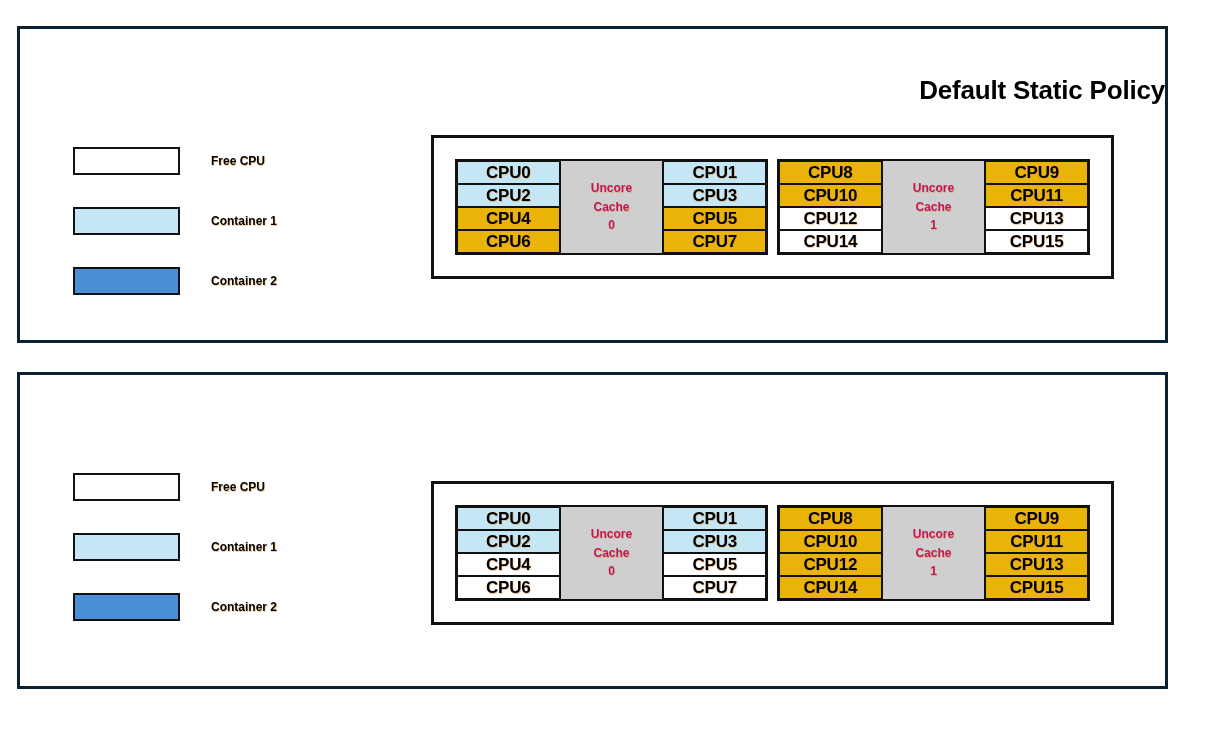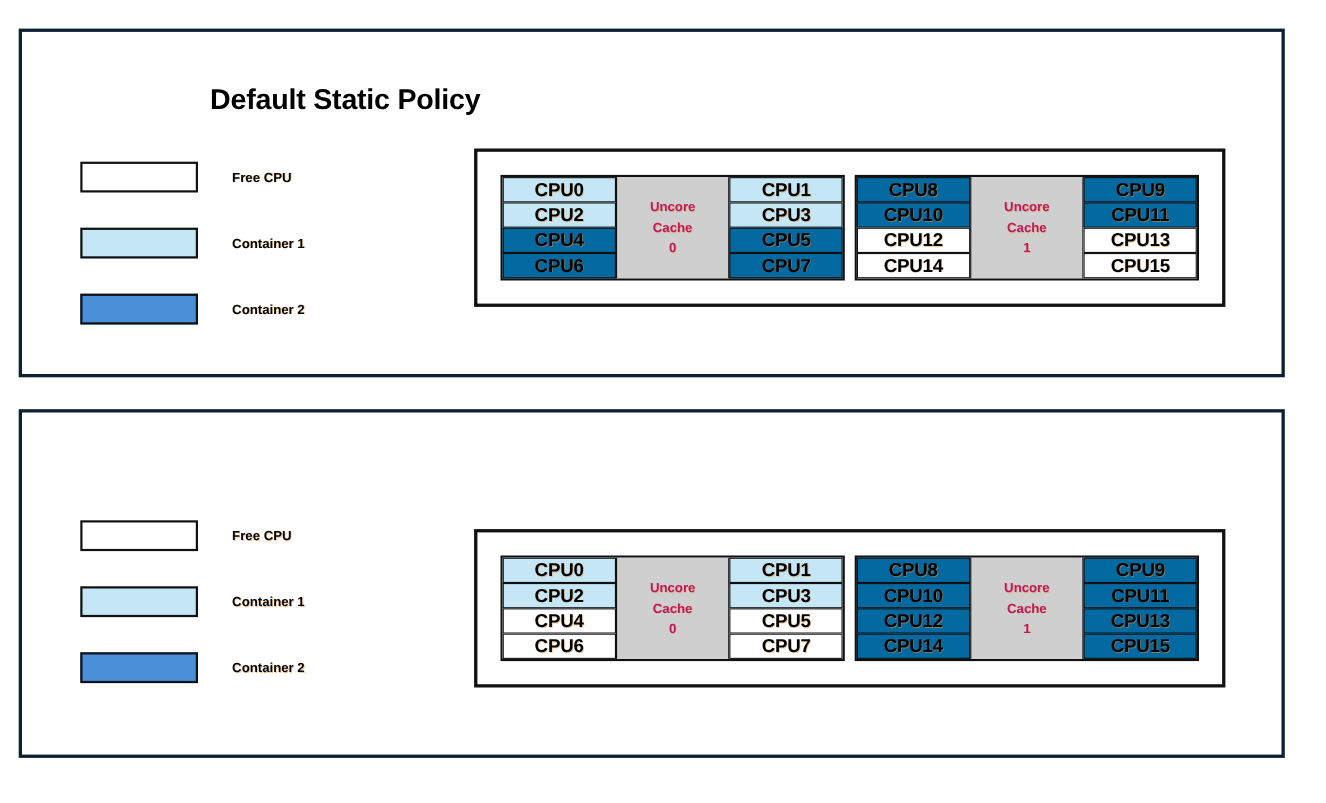--- a/index.html
+++ b/index.html
@@ -29,22 +29,22 @@
   
   .panel-title {
     position: absolute;
     font-weight: bold;
     color: #000000;
     white-space: nowrap;
     letter-spacing: -0.2px;
   }
   #panel-1 .panel-title {
     top: 46px;
-    left: 1px; right: 0;
-    text-align: left;
+    left: 15px; right: 0;
+    text-align: right;
     padding-left: 170px;
     font-size: 26px;
   }
   #panel-2 .panel-title {
     top: 40px;
     left: 0; right: 0;
     text-align: center;
     padding-left: 135px;
     font-size: 26px;
   }
@@ -112,21 +112,21 @@
     font-size: 17px;
     font-weight: bold;
     color: #000000;
     border: 1.5px solid #111111;
     box-sizing: border-box;
     text-shadow: 0.7px 0.7px 0 rgba(230,150,60,0.5);
     letter-spacing: -0.2px;
   }
   .cpu-cell.free  { background: #ffffff; }
   .cpu-cell.c1    { background: #c5e6f5; }
-  .cpu-cell.c2    { background: #0369a1; }
+  .cpu-cell.c2    { background: #eab308; }
 
   .cache-label {
     flex: 1 1 0;
     background: #cfcfcf;
     display: flex;
     flex-direction: column;
     align-items: center;
     justify-content: center;
     font-size: 12px;
     font-weight: bold;

